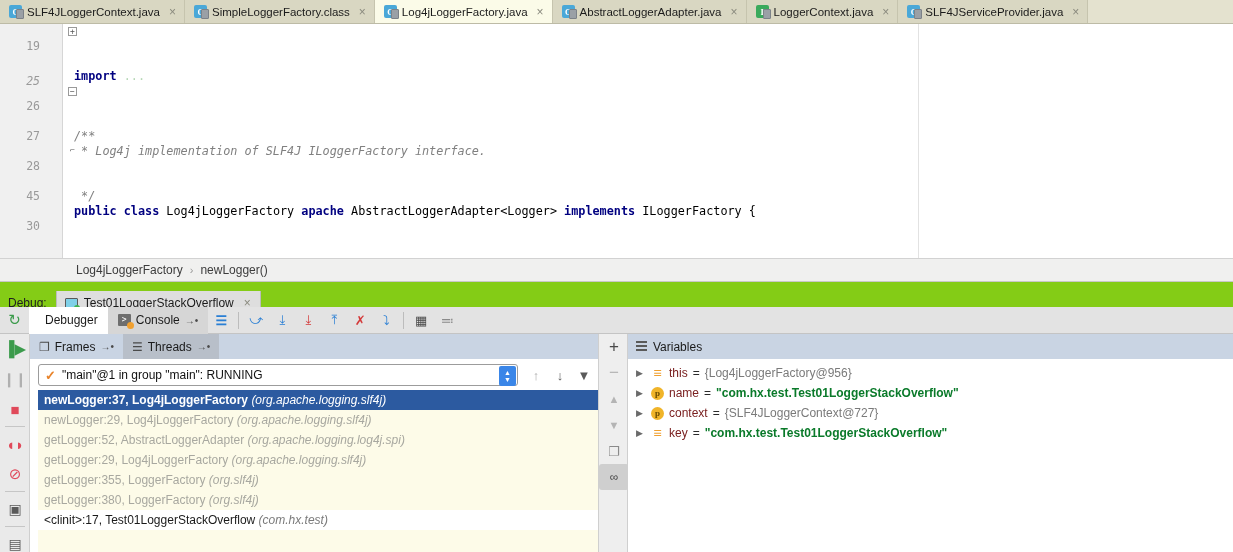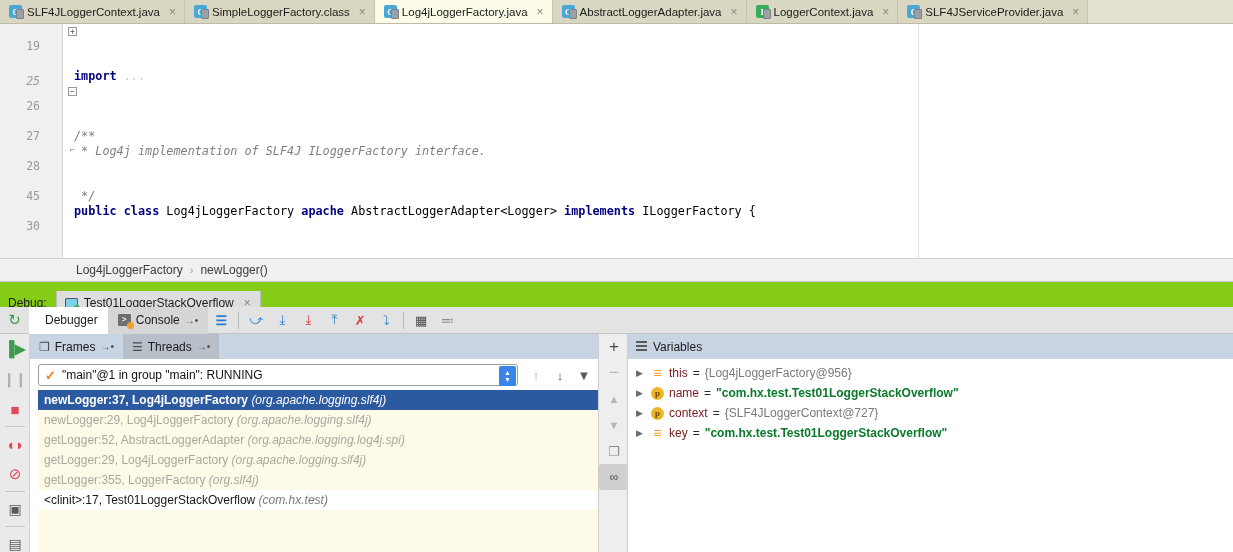--- a/index.html
+++ b/index.html
@@ -458,20 +458,24 @@
           <span class="pkg">(org.apache.logging.log4j.spi)</span>
         </div>
         <div class="frow">
           <span class="fname">getLogger:29, Log4jLoggerFactory</span>
           <span class="pkg">(org.apache.logging.slf4j)</span>
         </div>
         <div class="frow">
           <span class="fname">getLogger:355, LoggerFactory</span>
           <span class="pkg">(org.slf4j)</span>
         </div>
+        <div class="frow">
+          <span class="fname">getLogger:380, LoggerFactory</span>
+          <span class="pkg">(org.slf4j)</span>
+        </div>
         <div class="frow last">
           <span class="fname">&lt;clinit&gt;:17, Test01LoggerStackOverflow</span>
           <span class="pkg" style="color:#7a7a7a;">(com.hx.test)</span>
         </div>
       </div>
     </div>
 
     <div class="framesrail">
       <div class="rb" style="font-size:17px;color:#4a4a4a;">+</div>
       <div class="rb dim" style="font-size:17px;">−</div>

